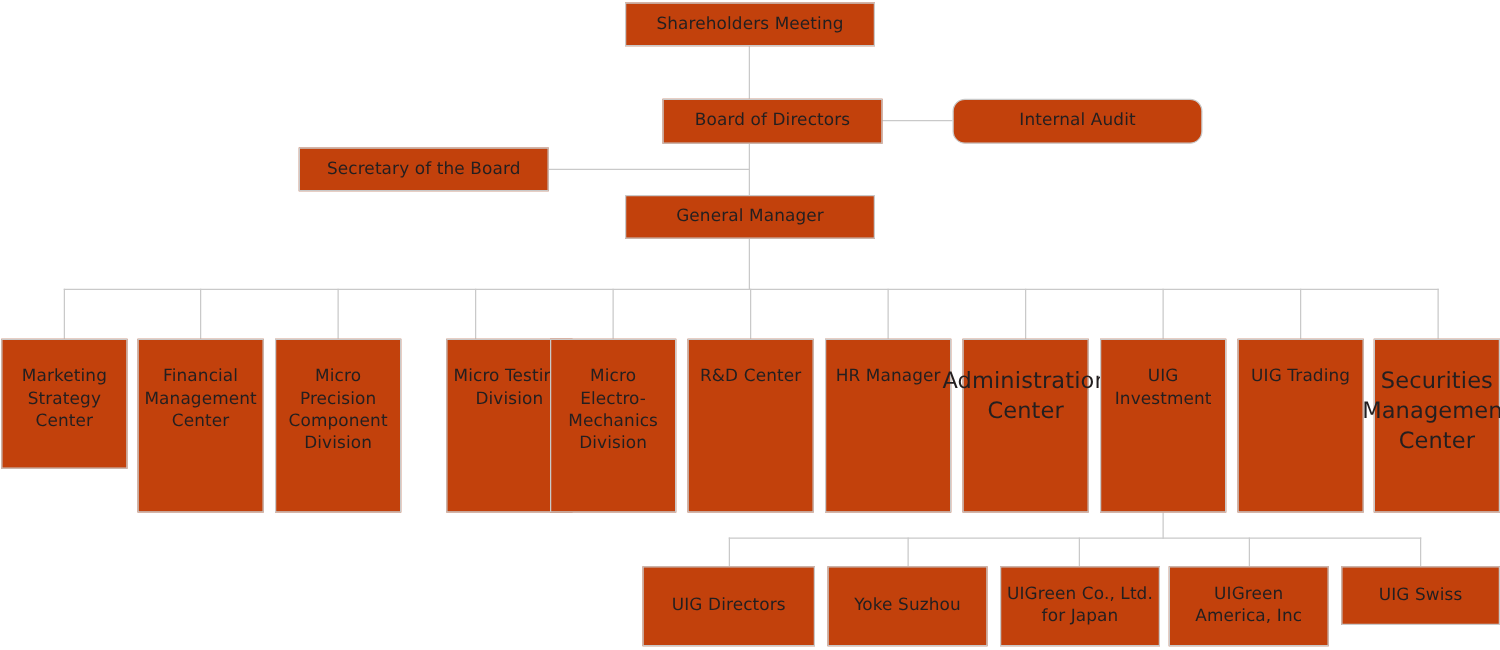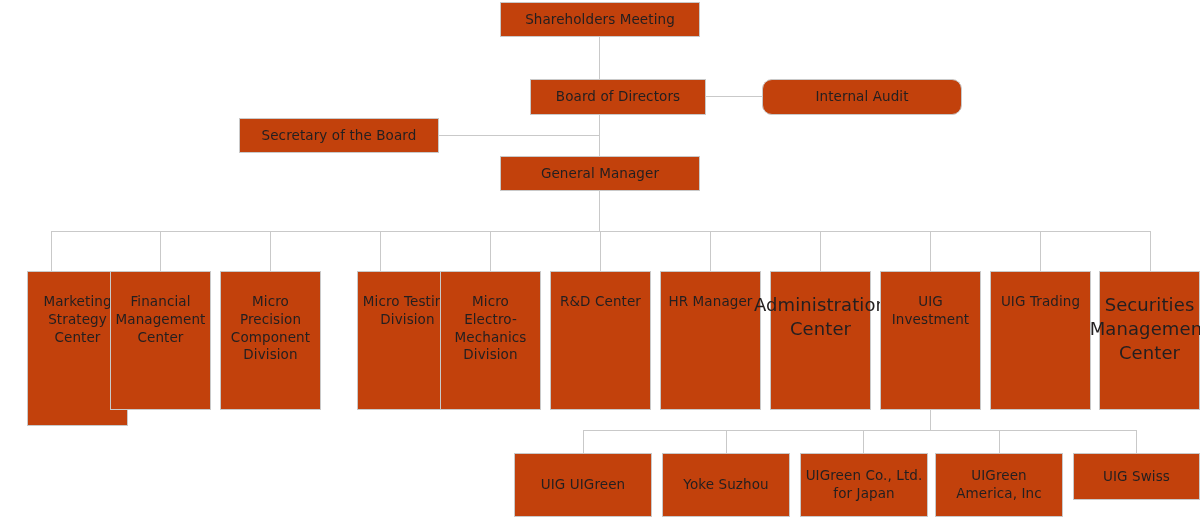--- a/index.html
+++ b/index.html
@@ -81,21 +81,21 @@
   <div class="node" style="left:500px; top:2px; width:200px; height:35px;">Shareholders Meeting</div>
 
   <div class="node" style="left:530px; top:79px; width:176px; height:36px;">Board of Directors</div>
 
   <div class="node" style="left:762px; top:79px; width:200px; height:36px;border-radius:10px;">Internal Audit</div>
 
   <div class="node" style="left:239px; top:118px; width:200px; height:35px;">Secretary of the Board</div>
 
   <div class="node" style="left:500px; top:156px; width:200px; height:35px;">General Manager</div>
 
-  <div class="node top-align" style="left:1px; top:271px; width:101px; height:155px;margin-left:26px;">Marketing Strategy Center</div>
+  <div class="node top-align" style="left:1px; top:271px; width:101px; height:104px;">Marketing Strategy Center</div>
 
   <div class="node top-align" style="left:110px; top:271px; width:101px; height:139px;">Financial Management Center</div>
 
   <div class="node top-align" style="left:220px; top:271px; width:101px; height:139px;">Micro Precision Component Division</div>
 
   <div class="node top-align" style="left:330px; top:271px; width:101px; height:139px;margin-left:27px;">Micro Testing Division</div>
 
   <div class="node top-align" style="left:440px; top:271px; width:101px; height:139px;">Micro Electro-Mechanics Division</div>
 
   <div class="node top-align" style="left:550px; top:271px; width:101px; height:139px;">R&amp;D Center</div>
@@ -103,21 +103,21 @@
   <div class="node top-align" style="left:660px; top:271px; width:101px; height:139px;">HR Manager</div>
 
   <div class="node top-align small-text" style="left:770px; top:271px; width:101px; height:139px;">Administration Center</div>
 
   <div class="node top-align" style="left:880px; top:271px; width:101px; height:139px;">UIG Investment</div>
 
   <div class="node top-align" style="left:990px; top:271px; width:101px; height:139px;">UIG Trading</div>
 
   <div class="node top-align small-text" style="left:1099px; top:271px; width:101px; height:139px;">Securities Management Center</div>
 
-  <div class="node" style="left:514px; top:453px; width:138px; height:64px;">UIG UIGreen</div>
+  <div class="node" style="left:514px; top:453px; width:138px; height:64px;">UIG Directors</div>
 
   <div class="node" style="left:662px; top:453px; width:128px; height:64px;">Yoke Suzhou</div>
 
   <div class="node" style="left:800px; top:453px; width:128px; height:64px;">UIGreen Co., Ltd. for Japan</div>
 
   <div class="node" style="left:935px; top:453px; width:128px; height:64px;">UIGreen America, Inc</div>
 
   <div class="node" style="left:1073px; top:453px; width:127px; height:47px;">UIG Swiss</div>
 
 </div>

